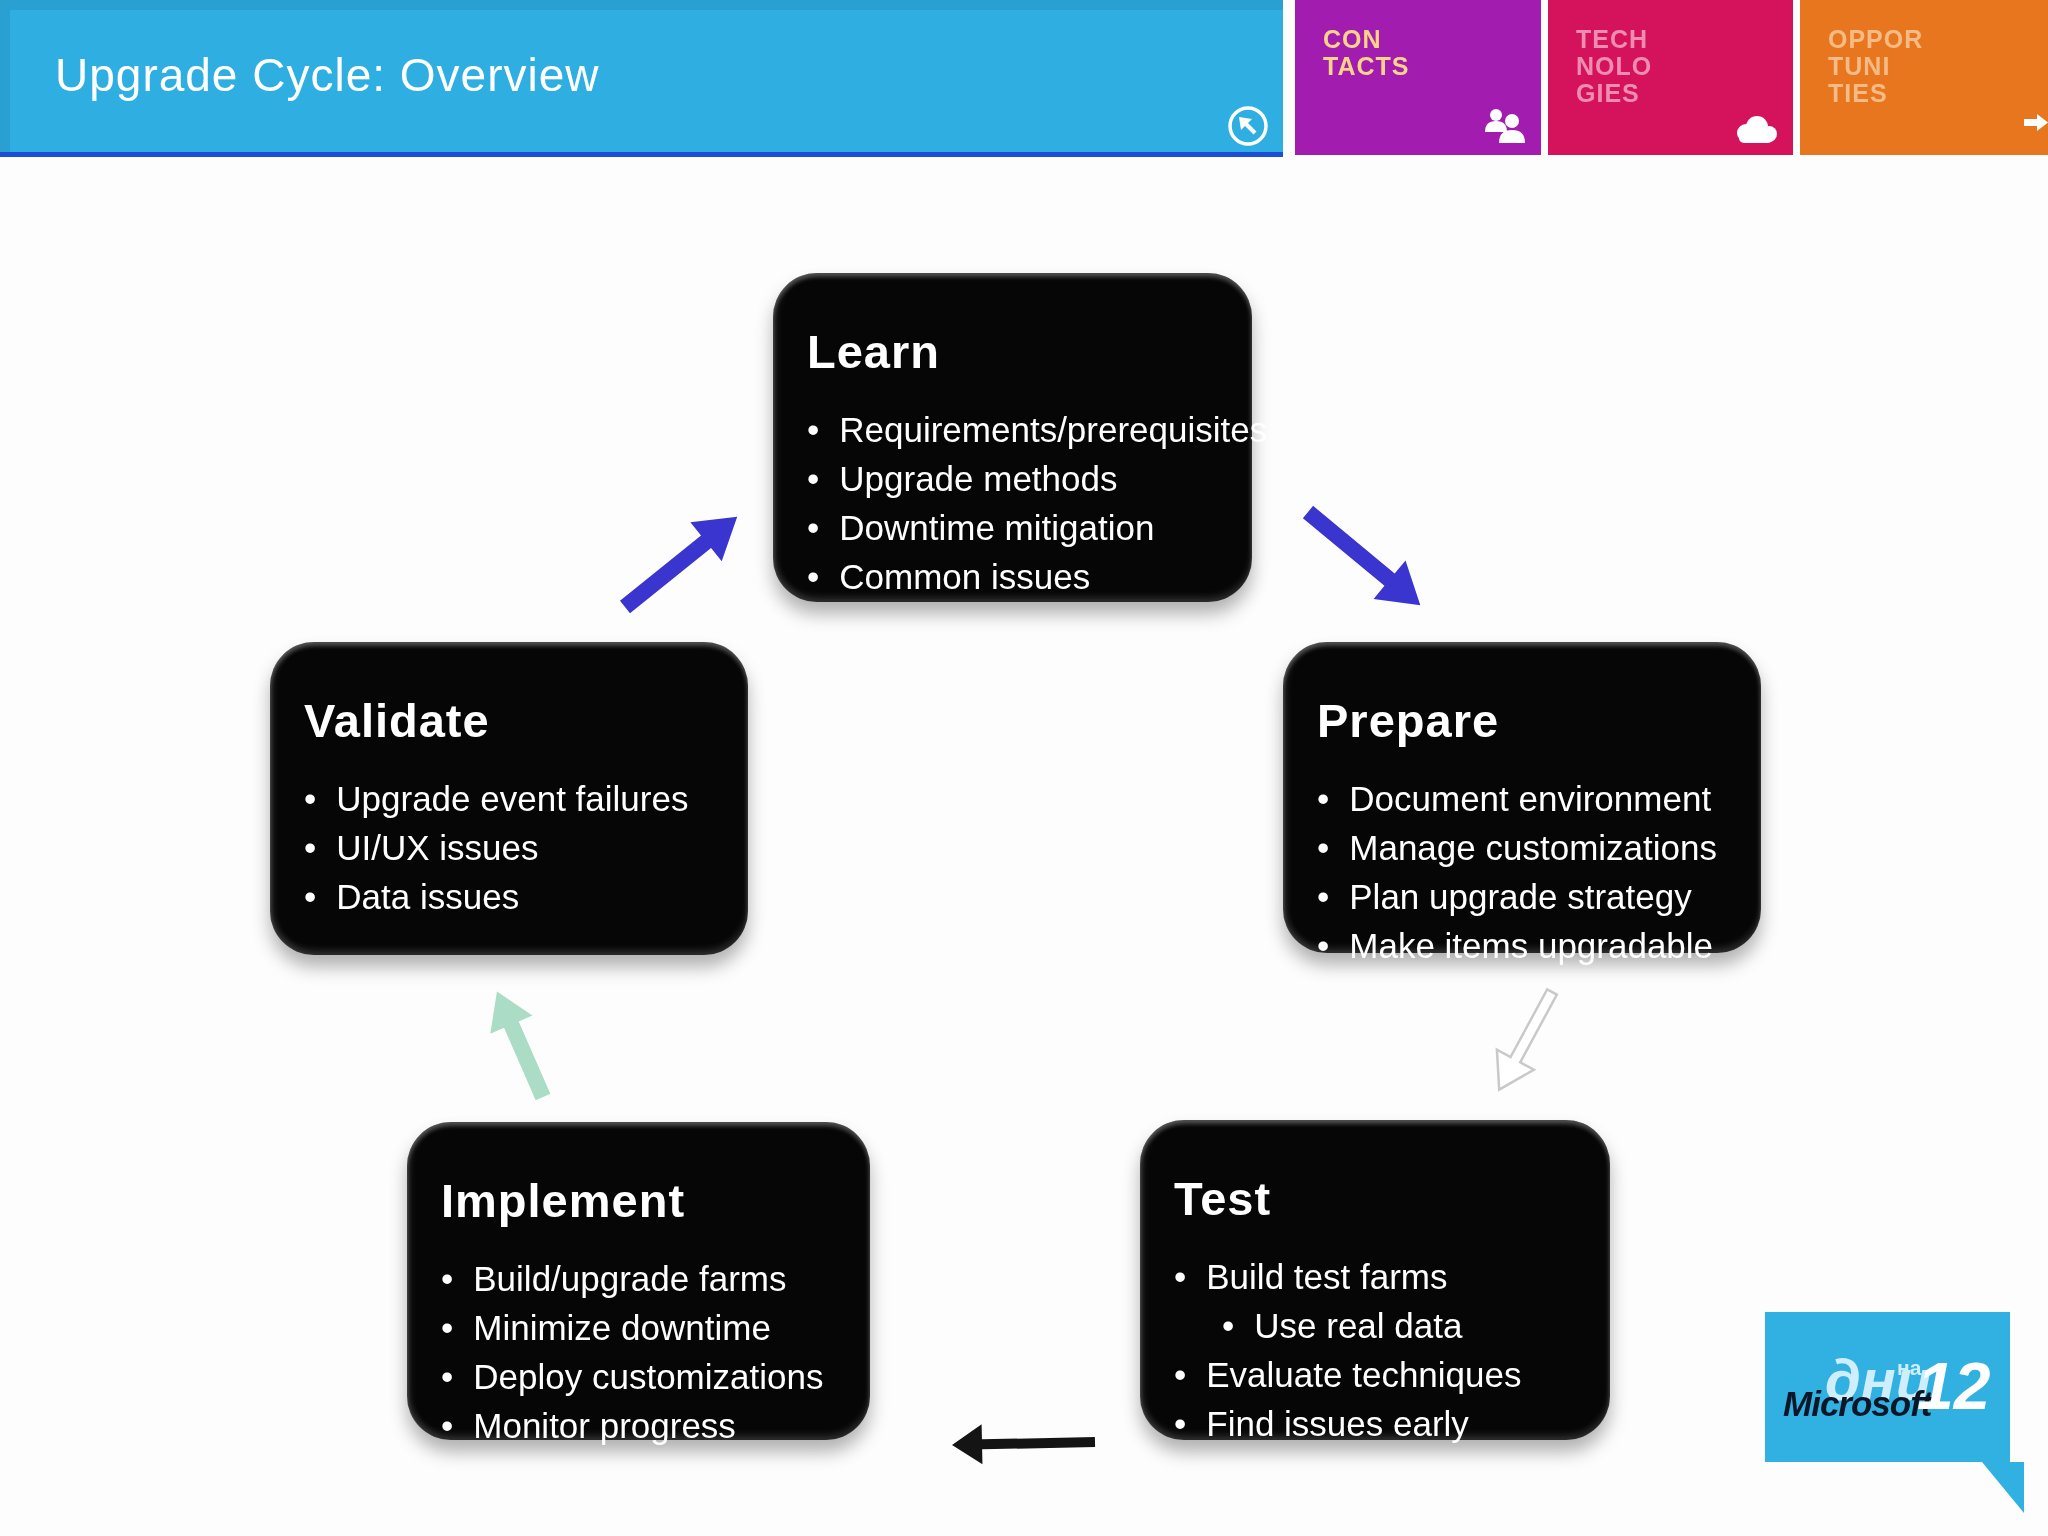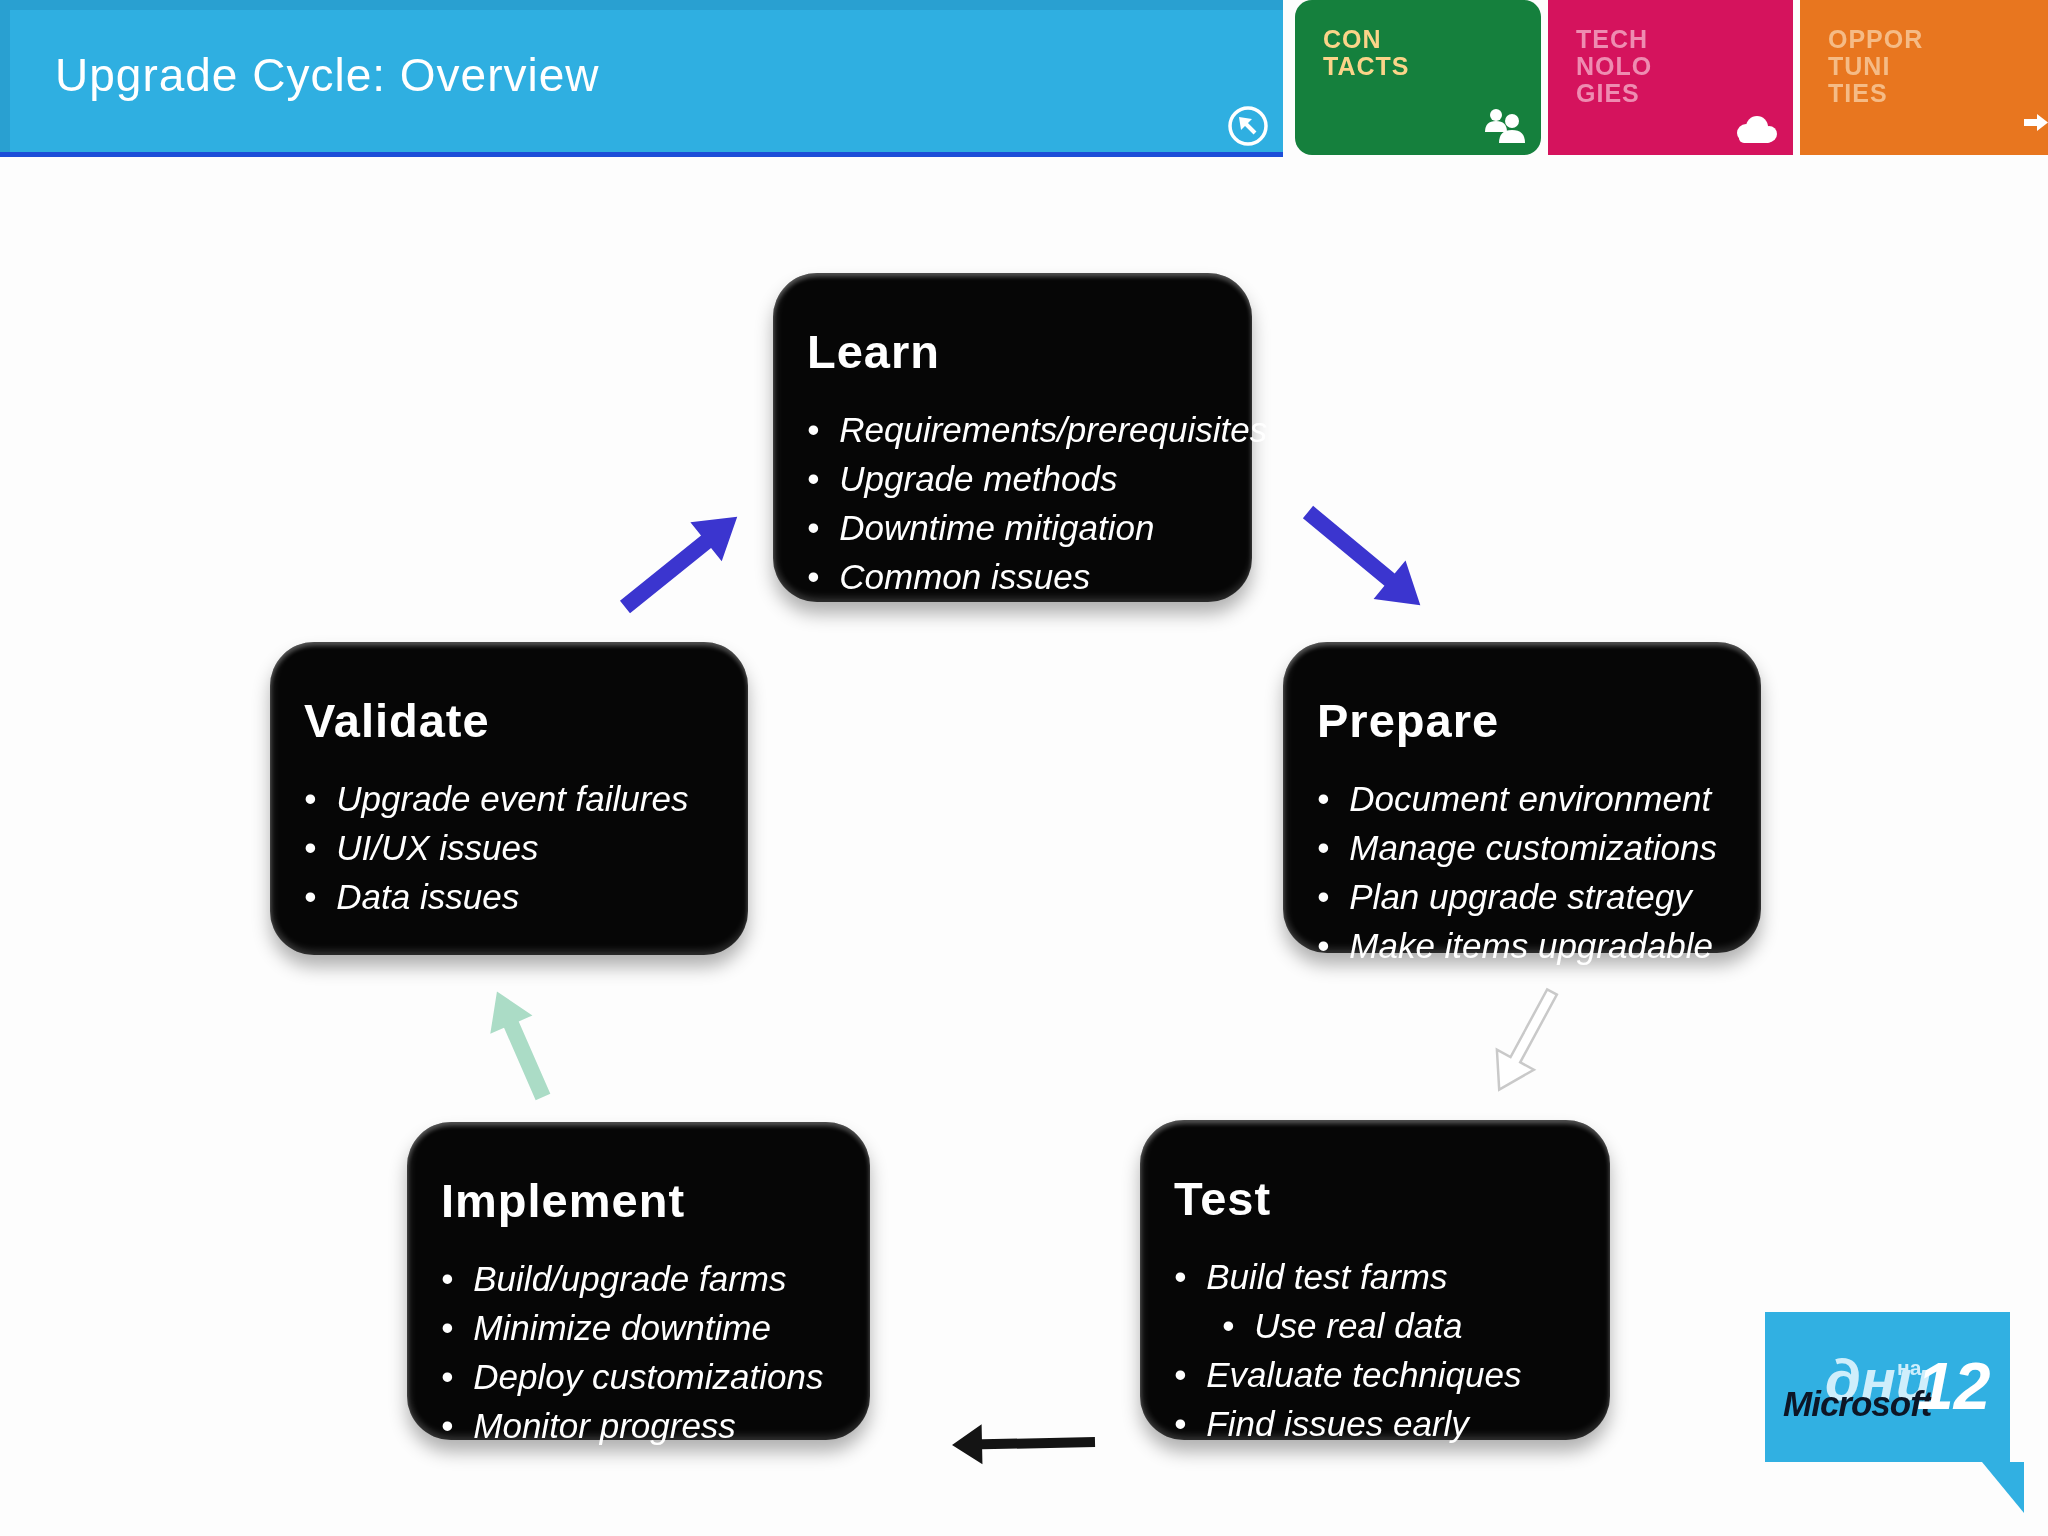--- a/index.html
+++ b/index.html
@@ -22,21 +22,21 @@
 
   
   .pbox{position:absolute;background:#060606;border-radius:44px;color:#fff;
         box-shadow:0 12px 18px rgba(0,0,0,0.30),
                    inset 0 4px 4px rgba(255,255,255,0.28),
                    inset 0 -5px 7px rgba(255,255,255,0.14),
                    inset 5px 0 6px rgba(255,255,255,0.07);
         padding:51px 30px 0 34px;box-sizing:border-box;}
   .pbox h2{margin:0 0 26px 0;font-size:47px;font-weight:bold;letter-spacing:1px;}
   .pbox ul{list-style:none;margin:0;padding:0;font-size:35px;}
-  .pbox li{display:flex;line-height:49px;font-style:italic;}
+  .pbox li{display:flex;line-height:49px;}
   .pbox li::before{content:"\2022";margin-right:20px;}
   .pbox li.sub{margin-left:48px;}
 
   .pbox-learn{left:773px;top:273px;width:479px;height:329px;}
   .pbox-prepare{left:1283px;top:642px;width:478px;height:311px;}
   .pbox-validate{left:270px;top:642px;width:478px;height:313px;}
   .pbox-implement{left:407px;top:1122px;width:463px;height:318px;}
   .pbox-test{left:1140px;top:1120px;width:470px;height:320px;}
 
   
@@ -57,21 +57,21 @@
 
   <div class="titlebar">
     <div class="slide-title">Upgrade Cycle: Overview</div>
   </div>
   <svg class="back-btn" viewBox="0 0 48 48">
     <circle cx="24" cy="24" r="18" fill="none" stroke="#ffffff" stroke-width="3.5"></circle>
     <line x1="31" y1="31" x2="20" y2="20" stroke="#ffffff" stroke-width="4"></line>
     <polygon points="15,15 28,17 17,28" fill="#ffffff"></polygon>
   </svg>
 
-  <div class="tile tile-yellow" style="background: #15803d; border-radius: 17px;">
+  <div class="tile tile-yellow" style="background: #a21caf;">
     <div class="tile-label" style="color: rgb(251, 212, 137);">CON
 TACTS</div>
     <svg class="tile-icon" width="44" height="36" viewBox="0 0 44 36">
       <circle cx="13" cy="8" r="6" fill="#ffffff"></circle>
       <path d="M2,25 q0,-11 11,-11 q11,0 11,11 z" fill="#ffffff"></path>
       <circle cx="29" cy="14" r="7" fill="#ffffff"></circle>
       <path d="M16,36 q0,-13 13,-13 q13,0 13,13 z" fill="#ffffff"></path>
     </svg>
   </div>
   <div class="tile tile-pink" style="background: rgb(213, 19, 93);">

